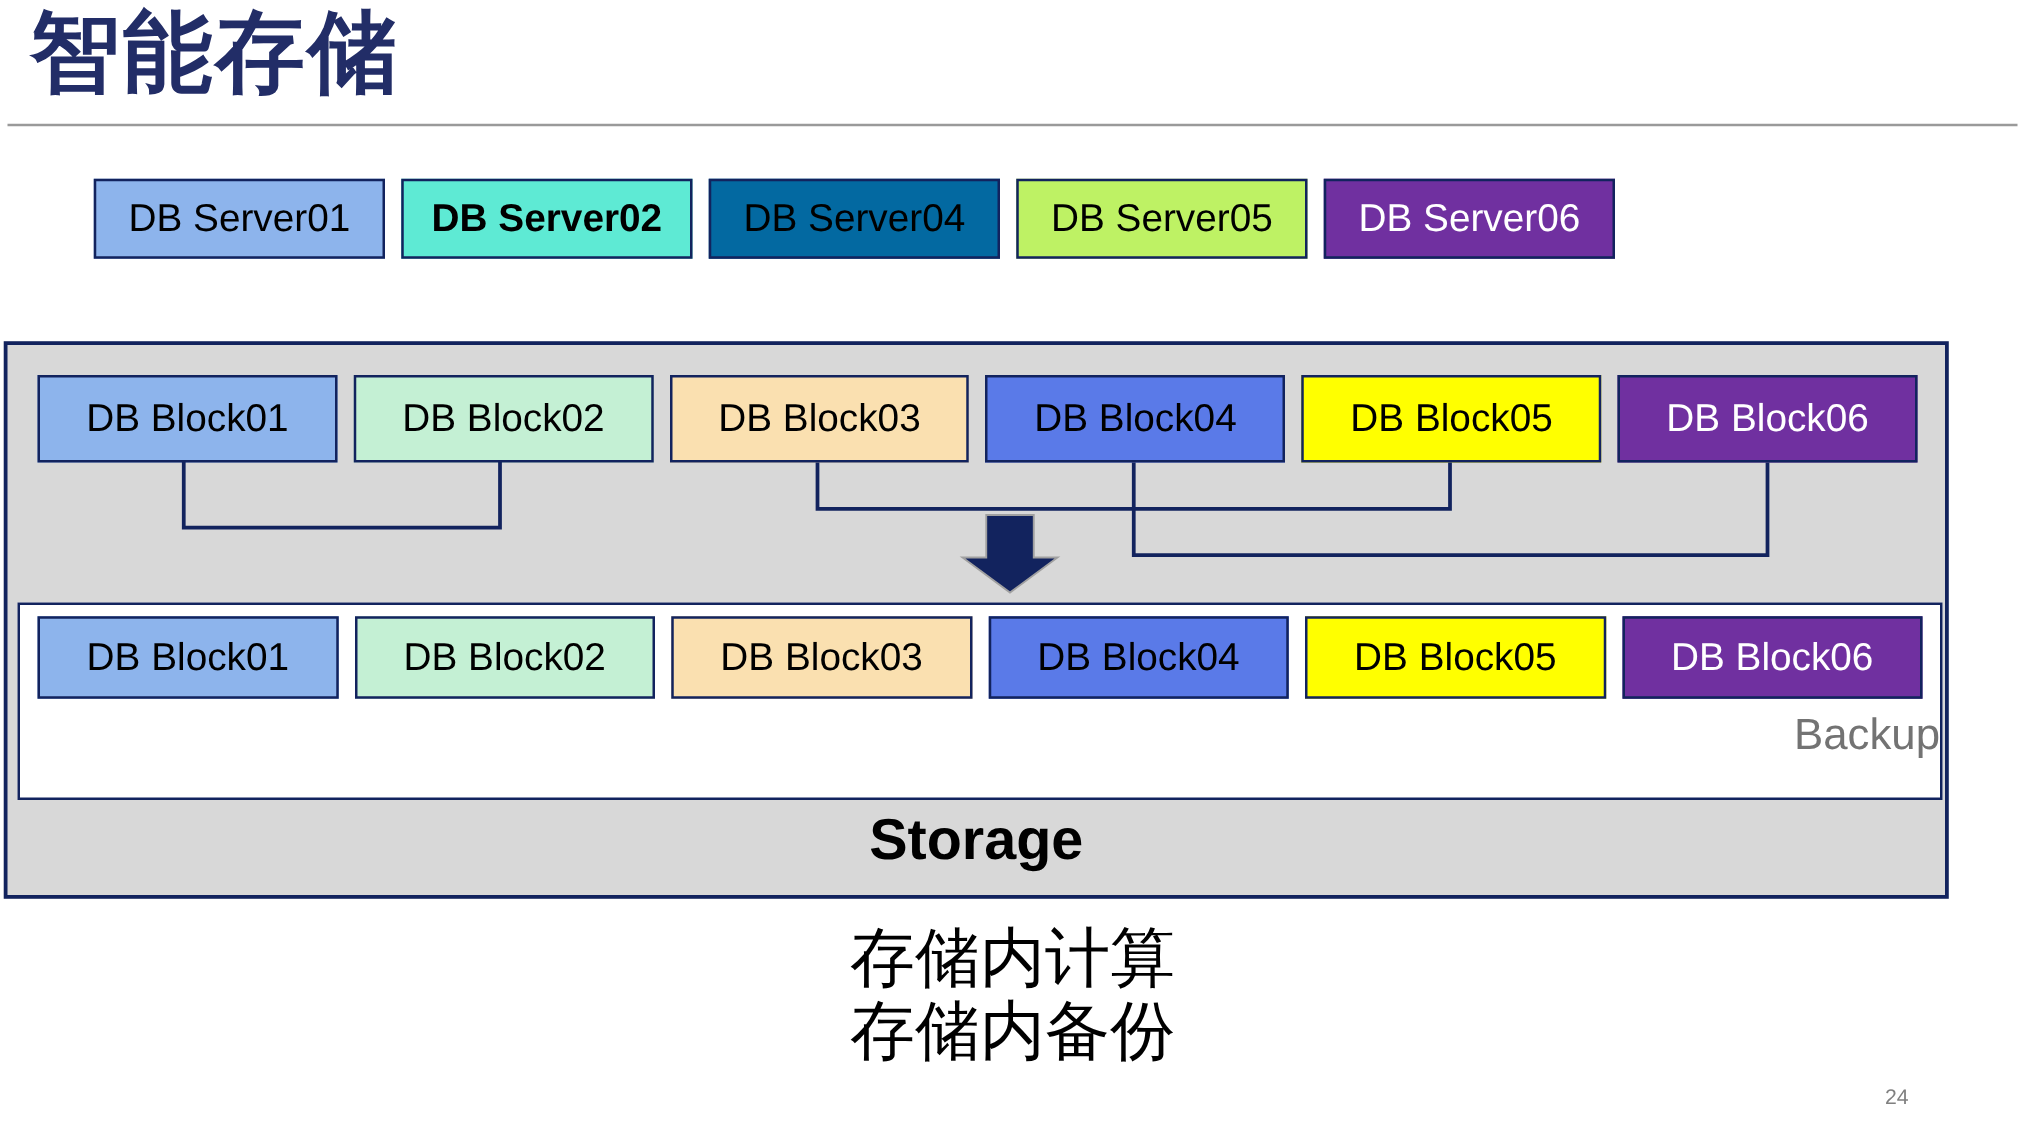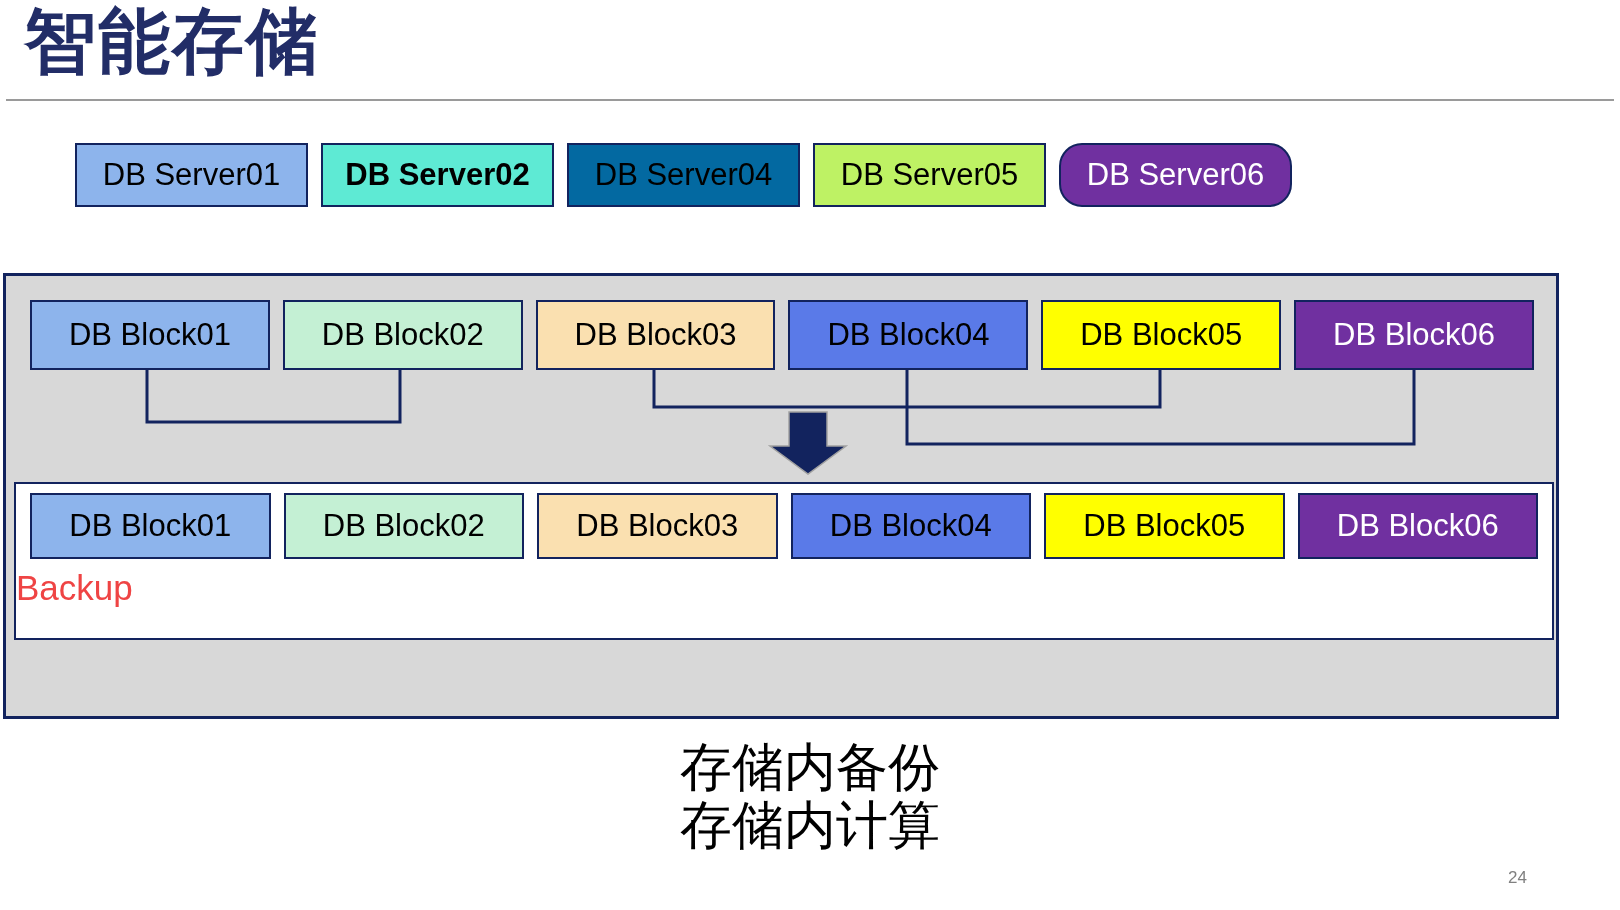--- a/index.html
+++ b/index.html
@@ -31,22 +31,22 @@
   .connector-layer{
     position:absolute;left:0;top:0;width:1620px;height:910px;
     pointer-events:none;
   }
   .backup-box{
     position:absolute;left:8px;top:206px;width:1540px;height:158px;
     background:#ffffff;border:2px solid #12235e;box-sizing:border-box;
   }
   .block-row-bottom{left:14px;top:9px;width:1508px;height:66px;}
   .backup-label{
-    position:absolute;left:0;top:84px;width:100%;text-align:left;
-    font-size:35px;color:#ef4444;
+    position:absolute;left:0;top:84px;width:100%;text-align:right;
+    font-size:35px;color:#737373;
   }
   .storage-label{
     position:absolute;left:0;top:368px;width:100%;text-align:center;
     font-size:46px;font-weight:700;color:#000;
   }
   .caption{
     position:absolute;left:0;top:738px;width:1620px;text-align:center;
     font-size:52px;line-height:58px;color:#000;
   }
   .page-number{
@@ -59,21 +59,21 @@
 <div class="stage">
 
   <div class="slide-title" style="color: rgb(34, 45, 103);">智能存储</div>
   <div class="title-rule"></div>
 
   <div class="box-row server-row">
     <div class="box" style="background-color: rgb(141, 180, 236); color: rgb(0, 0, 0);">DB Server01</div>
     <div class="box" style="background-color: #5eead4; color: rgb(0, 0, 0); font-weight: bold;">DB Server02</div>
     <div class="box" style="background-color: #0369a1; color: rgb(0, 0, 0);">DB Server04</div>
     <div class="box" style="background-color: #bef264; color: rgb(0, 0, 0);">DB Server05</div>
-    <div class="box" style="background-color: rgb(112, 48, 160); color: rgb(255, 255, 255); border-radius: 23px;">DB Server06</div>
+    <div class="box" style="background-color: rgb(112, 48, 160); color: rgb(255, 255, 255);">DB Server06</div>
   </div>
 
   <div class="storage-container">
 
     <div class="box-row block-row-top">
       <div class="box" style="background-color: rgb(141, 180, 236); color: rgb(0, 0, 0);">DB Block01</div>
       <div class="box" style="background-color: rgb(196, 240, 212); color: rgb(0, 0, 0);">DB Block02</div>
       <div class="box" style="background-color: rgb(250, 224, 176); color: rgb(0, 0, 0);">DB Block03</div>
       <div class="box" style="background-color: rgb(90, 122, 232); color: rgb(0, 0, 0);">DB Block04</div>
       <div class="box" style="background-color: rgb(255, 255, 0); color: rgb(0, 0, 0);">DB Block05</div>
@@ -85,28 +85,29 @@
         <div class="box" style="background-color: rgb(141, 180, 236); color: rgb(0, 0, 0);">DB Block01</div>
         <div class="box" style="background-color: rgb(196, 240, 212); color: rgb(0, 0, 0);">DB Block02</div>
         <div class="box" style="background-color: rgb(250, 224, 176); color: rgb(0, 0, 0);">DB Block03</div>
         <div class="box" style="background-color: rgb(90, 122, 232); color: rgb(0, 0, 0);">DB Block04</div>
         <div class="box" style="background-color: rgb(255, 255, 0); color: rgb(0, 0, 0);">DB Block05</div>
         <div class="box" style="background-color: rgb(112, 48, 160); color: rgb(255, 255, 255);">DB Block06</div>
       </div>
       <div class="backup-label">Backup</div>
     </div>
 
+    <div class="storage-label">Storage</div>
   </div>
 
   <svg class="connector-layer" viewBox="0 0 1620 910" xmlns="http://www.w3.org/2000/svg">
     <polyline points="147,368 147,422 400,422 400,368" fill="none" stroke-width="3" stroke="#12235e"></polyline>
     <polyline points="654,370 654,407 1160,407 1160,370" fill="none" stroke-width="3" stroke="#12235e"></polyline>
     <polyline points="907,370 907,444 1414,444 1414,370" fill="none" stroke-width="3" stroke="#12235e"></polyline>
     <polygon points="789,412 827,412 827,446 846,446 808,474 770,446 789,446" stroke="#a0a0a0" stroke-width="1.5" fill="#12235e"></polygon>
   </svg>
 
   <div class="caption">
+    <div>存储内计算</div>
     <div>存储内备份</div>
-    <div>存储内计算</div>
   </div>
 
   <div class="page-number">24</div>
 </div>
 
 </body></html>

